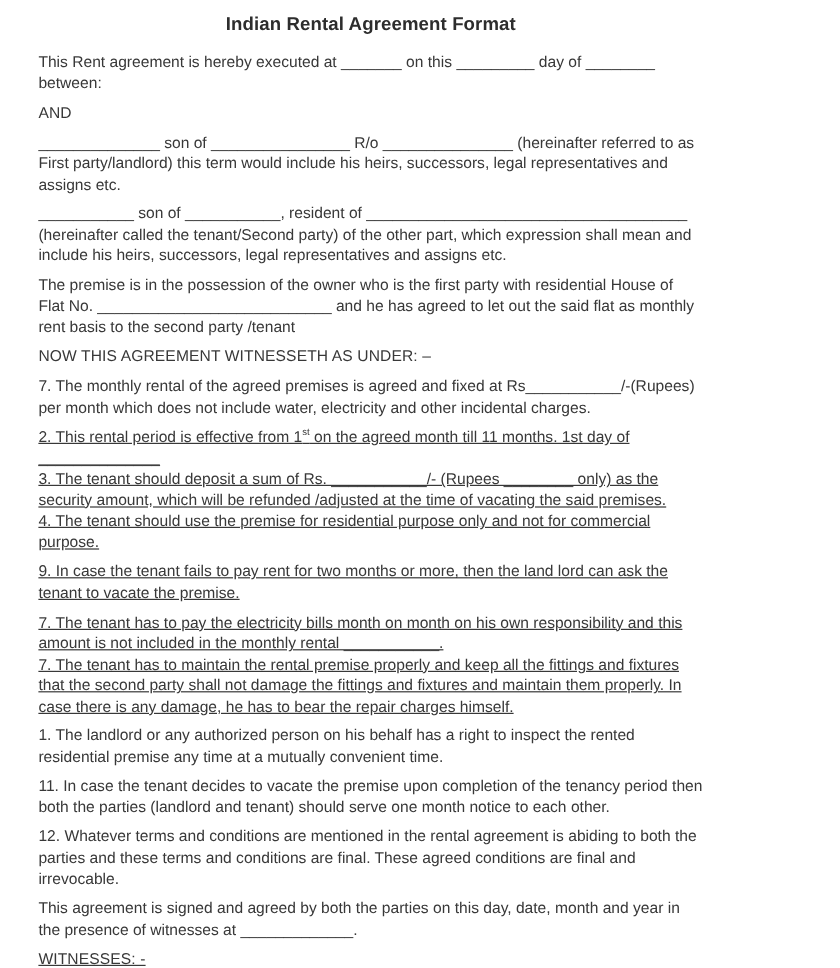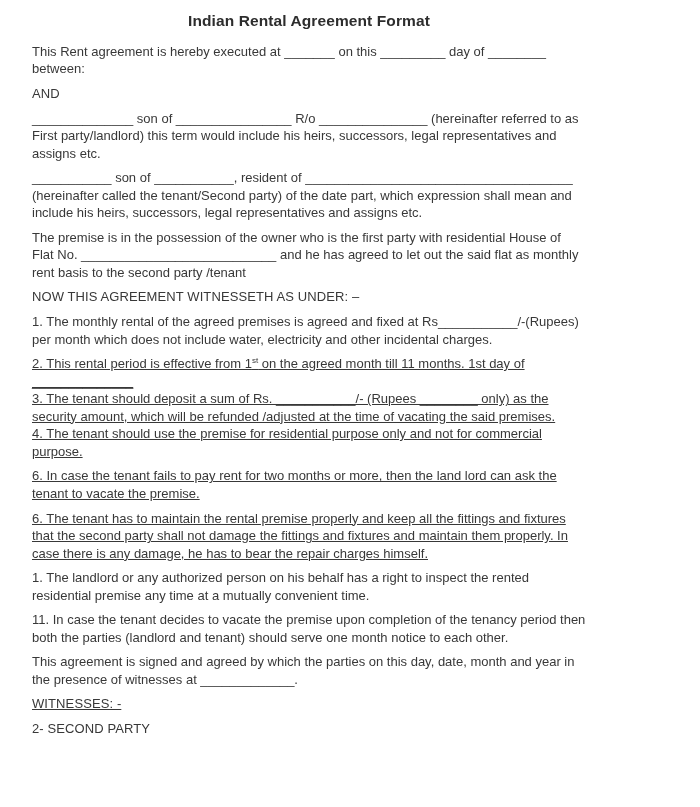--- a/index.html
+++ b/index.html
@@ -52,48 +52,50 @@
 <div class="page">
 
   <h1 class="doc-title">Indian Rental Agreement Format</h1>
 
   <p class="block">This Rent agreement is hereby executed at _______ on this _________ day of ________ between:</p>
 
   <p class="block caps">AND</p>
 
   <p class="block">______________ son of ________________ R/o _______________ (hereinafter referred to as First party/landlord) this term would include his heirs, successors, legal representatives and assigns etc.</p>
 
-  <p class="block">___________ son of ___________, resident of _____________________________________ (hereinafter called the tenant/Second party) of the date part, which expression shall mean and include his heirs, successors, legal representatives and assigns etc.</p>
+  <p class="block">___________ son of ___________, resident of _____________________________________ (hereinafter called the tenant/Second party) of the other part, which expression shall mean and include his heirs, successors, legal representatives and assigns etc.</p>
 
   <p class="block">The premise is in the possession of the owner who is the first party with residential House of Flat No. ___________________________ and he has agreed to let out the said flat as monthly rent basis to the second party /tenant</p>
 
   <p class="block caps">NOW THIS AGREEMENT WITNESSETH AS UNDER: –</p>
 
-  <div class="block">1. The monthly rental of the agreed premises is agreed and fixed at Rs___________/-(Rupees) per month which does not include water, electricity and other incidental charges.</div>
+  <div class="block">7. The monthly rental of the agreed premises is agreed and fixed at Rs___________/-(Rupees) per month which does not include water, electricity and other incidental charges.</div>
 
   <div class="block group">
     <div class="line"><span>2. This rental period is effective from 1</span><span class="sup">st</span><span> on the agreed month till 11 months. 1st day of ______________</span></div>
     <div class="line">3. The tenant should deposit a sum of Rs. ___________/- (Rupees ________ only) as the security amount, which will be refunded /adjusted at the time of vacating the said premises.</div>
     <div class="line">4. The tenant should use the premise for residential purpose only and not for commercial purpose.</div>
   </div>
 
   <div class="block group">
-    <div class="line">6. In case the tenant fails to pay rent for two months or more, then the land lord can ask the tenant to vacate the premise.</div>
+    <div class="line">9. In case the tenant fails to pay rent for two months or more, then the land lord can ask the tenant to vacate the premise.</div>
   </div>
 
   <div class="block group">
-    <div class="line">6. The tenant has to maintain the rental premise properly and keep all the fittings and fixtures that the second party shall not damage the fittings and fixtures and maintain them properly. In case there is any damage, he has to bear the repair charges himself.</div>
+    <div class="line">7. The tenant has to pay the electricity bills month on month on his own responsibility and this amount is not included in the monthly rental ___________.</div>
+    <div class="line">7. The tenant has to maintain the rental premise properly and keep all the fittings and fixtures that the second party shall not damage the fittings and fixtures and maintain them properly. In case there is any damage, he has to bear the repair charges himself.</div>
   </div>
 
   <div class="block">1. The landlord or any authorized person on his behalf has a right to inspect the rented residential premise any time at a mutually convenient time.</div>
 
   <div class="block">11. In case the tenant decides to vacate the premise upon completion of the tenancy period then both the parties (landlord and tenant) should serve one month notice to each other.</div>
 
+  <div class="block">12. Whatever terms and conditions are mentioned in the rental agreement is abiding to both the parties and these terms and conditions are final. These agreed conditions are final and irrevocable.</div>
 
-  <p class="block">This agreement is signed and agreed by which the parties on this day, date, month and year in the presence of witnesses at _____________.</p>
+  <p class="block">This agreement is signed and agreed by both the parties on this day, date, month and year in the presence of witnesses at _____________.</p>
 
   <div class="block group">
     <div class="line caps">WITNESSES: -</div>
   </div>
 
   <div class="block caps">2- SECOND PARTY</div>
 
 </div>
 
 </body></html>

